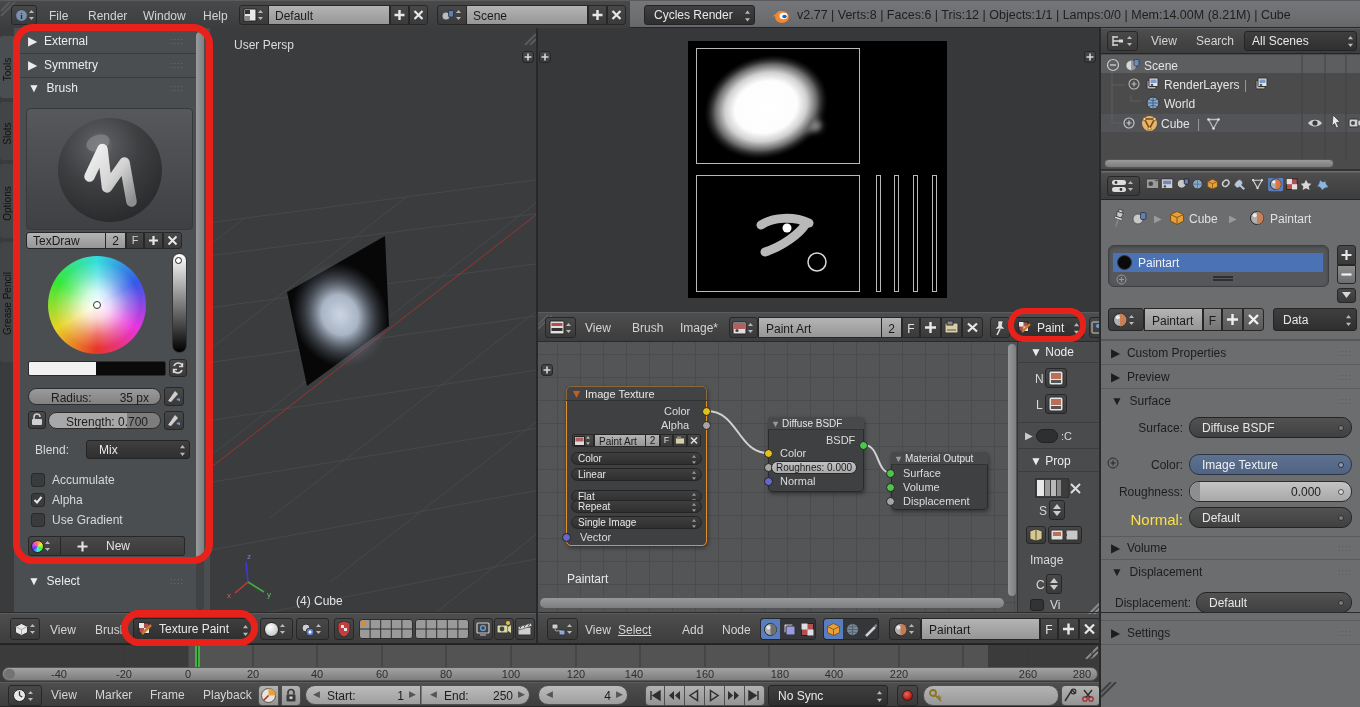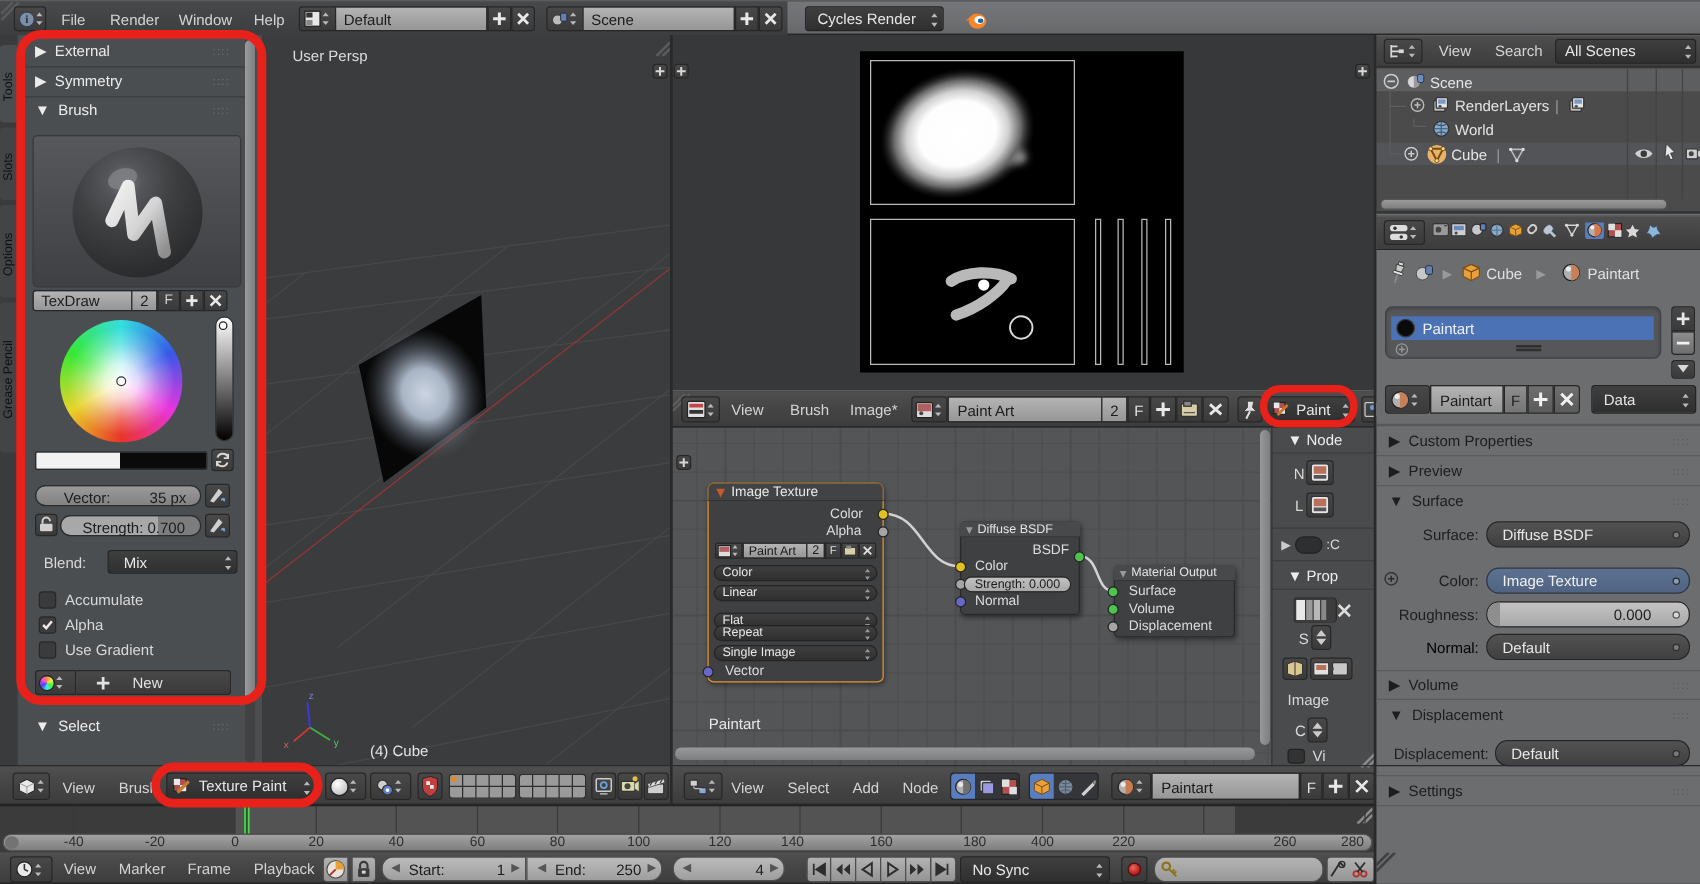--- a/index.html
+++ b/index.html
@@ -95,20 +95,21 @@
           <path d="M3.5 12.5 L6 9.2 L1 9.2 Z" fill="#b9b9b9"></path>
         </svg>
   </div>
 
   <svg class="abs" style="left:770px;top:6px;" width="20" height="17" viewBox="0 0 20 17">
     <path d="M2 10 L9 4 L13 4 L8 8 Z" fill="#f5862c"></path>
     <ellipse cx="12" cy="10" rx="7" ry="6" fill="#f5862c"></ellipse>
     <ellipse cx="13.5" cy="9" rx="4" ry="3.2" fill="#fff"></ellipse>
     <ellipse cx="14.5" cy="9.5" rx="2.2" ry="1.8" fill="#1a66a8"></ellipse>
   </svg>
+  <div class="abs" style="left:797px;top:7px;font-size:12.5px;color:#1e1e1e;">v2.77 | Verts:8 | Faces:6 | Tris:12 | Objects:1/1 | Lamps:0/0 | Mem:14.00M (8.21M) | Cube</div>
 </div>
 
 <div class="abs" id="tabstrip" style="left:0;top:28px;width:14px;height:584px;background:#3a3b3c;overflow:hidden;">
   <div class="abs" style="left:0;top:8px;width:14px;height:62px;background:#4b4e50;border-radius:3px 0 0 3px;"></div>
   <div class="abs" style="left:0;top:74px;width:14px;height:58px;background:#434445;border-radius:3px 0 0 3px;"></div>
   <div class="abs" style="left:0;top:136px;width:14px;height:74px;background:#434445;border-radius:3px 0 0 3px;"></div>
   <div class="abs" style="left:0;top:214px;width:14px;height:120px;background:#434445;border-radius:3px 0 0 3px;"></div>
   <div class="abs" style="left:-23px;top:36px;width:60px;font-size:10px;color:#111;transform:rotate(-90deg);text-align:center;">Tools</div>
   <div class="abs" style="left:-23px;top:100px;width:60px;font-size:10px;color:#111;transform:rotate(-90deg);text-align:center;">Slots</div>
   <div class="abs" style="left:-23px;top:170px;width:60px;font-size:10px;color:#111;transform:rotate(-90deg);text-align:center;">Options</div>
@@ -166,21 +167,21 @@
   <div class="abs" style="left:14px;top:333px;width:138px;height:15px;border:1px solid #2c2c2c;border-radius:2px;background:linear-gradient(90deg,#f2f2f2 0 49%, #0a0a0a 49%);"></div>
   <div class="abs btn" style="left:155px;top:331px;width:18px;height:18px;">
     <svg width="16" height="16" viewBox="0 0 16 16">
           <path d="M4 6 A4.5 4.5 0 0 1 12.5 6 M12 10 A4.5 4.5 0 0 1 3.5 10" stroke="#d8d8d8" stroke-width="1.6" fill="none"></path>
           <path d="M12.5 3 V6.5 H9" stroke="#d8d8d8" stroke-width="1.4" fill="none"></path>
           <path d="M3.5 13 V9.5 H7" stroke="#d8d8d8" stroke-width="1.4" fill="none"></path>
         </svg>
   </div>
 
   <div class="abs" style="left:14px;top:360px;width:133px;height:17px;border-radius:9px;border:1px solid #2c2c2c;background:linear-gradient(180deg,#9a9a9a,#828282);color:#1c1c1c;font-size:12px;">
-    <span class="abs" style="left:22px;top:2px;">Vector:</span>
+    <span class="abs" style="left:22px;top:2px;">Radius:</span>
         <span class="abs" style="right:11px;top:2px;">35 px</span>
   </div>
   <div class="abs btn" style="left:150px;top:359px;width:20px;height:19px;">
     <svg width="18" height="17" viewBox="0 0 18 17">
           <path d="M3 13 L10 3 L13 6 L6 14 Z" fill="#cfcfcf"></path>
           <path d="M12 12 C14 10 15 11 14 13" stroke="#7ea0d8" stroke-width="1.5" fill="none"></path>
         </svg>
   </div>
 
   <div class="abs btn" style="left:14px;top:383px;width:18px;height:18px;">
@@ -493,21 +494,21 @@
   <div class="abs" style="left:230px;top:75px;width:96px;height:13px;background:#47494b;border-bottom:1px solid #333;border-radius:3px 3px 0 0;"></div>
   <svg class="abs" style="left:234px;top:79px;" width="7" height="7" viewBox="0 0 9 9">
         <path d="M1 1 H8 L4.5 8 Z" fill="#999"></path>
       </svg>
   <div class="abs" style="left:244px;top:76px;font-size:10px;color:#e4e4e4;">Diffuse BSDF</div>
   <div class="abs" style="left:288px;top:92px;font-size:11px;color:#dcdcdc;">BSDF</div>
   <div class="abs" style="left:321px;top:99px;width:9px;height:9px;border-radius:50%;background:#4ec44e;border:1px solid #222;"></div>
   <div class="abs" style="left:226px;top:107px;width:9px;height:9px;border-radius:50%;background:#e0c11e;border:1px solid #222;"></div>
   <div class="abs" style="left:242px;top:105px;font-size:11px;color:#dcdcdc;">Color</div>
   <div class="abs" style="left:226px;top:121px;width:9px;height:9px;border-radius:50%;background:#a5a5a5;border:1px solid #222;"></div>
-  <div class="abs" style="left:233px;top:119px;width:86px;height:13px;border-radius:7px;background:linear-gradient(180deg,#c2c2c2,#a8a8a8);border:1px solid #282828;font-size:10px;color:#1c1c1c;text-align:center;">Strength: 0.000</div>
+  <div class="abs" style="left:233px;top:119px;width:86px;height:13px;border-radius:7px;background:linear-gradient(180deg,#c2c2c2,#a8a8a8);border:1px solid #282828;font-size:10px;color:#1c1c1c;text-align:center;">Roughnes: 0.000</div>
   <div class="abs" style="left:226px;top:135px;width:9px;height:9px;border-radius:50%;background:#6668c8;border:1px solid #222;"></div>
   <div class="abs" style="left:242px;top:133px;font-size:11px;color:#dcdcdc;">Normal</div>
 
   <div class="abs" style="left:353px;top:110px;width:97px;height:58px;background:rgba(62,63,65,0.95);border:1px solid #2a2a2a;border-radius:4px;box-shadow:1px 2px 4px rgba(0,0,0,0.4);"></div>
   <div class="abs" style="left:353px;top:110px;width:97px;height:13px;background:#47494b;border-bottom:1px solid #333;border-radius:3px 3px 0 0;"></div>
   <svg class="abs" style="left:357px;top:114px;" width="7" height="7" viewBox="0 0 9 9">
         <path d="M1 1 H8 L4.5 8 Z" fill="#999"></path>
       </svg>
   <div class="abs" style="left:367px;top:111px;font-size:10px;color:#e4e4e4;">Material Output</div>
   <div class="abs" style="left:348px;top:127px;width:9px;height:9px;border-radius:50%;background:#4ec44e;border:1px solid #222;"></div>
@@ -685,21 +686,21 @@
           <rect x="1" y="2" width="6" height="5" rx="1" fill="#cfcfcf" stroke="#333"></rect>
           <rect x="8" y="8" width="6" height="5" rx="1" fill="#8aa8d8" stroke="#333"></rect>
           <path d="M4 7 C4 11 8 7 11 10" stroke="#bbb" fill="none"></path>
         </svg>
     <svg width="7" height="14" viewBox="0 0 7 14">
           <path d="M3.5 2 L6 5 L1 5 Z" fill="#b9b9b9"></path>
           <path d="M3.5 12 L6 9 L1 9 Z" fill="#b9b9b9"></path>
         </svg>
   </div>
   <div class="abs mtxt" style="left:47px;top:9px;">View</div>
-  <div class="abs mtxt" style="left:92px;top:9px;">Select</div>
+  <div class="abs mtxt" style="left:80px;top:9px;text-decoration:underline;">Select</div>
   <div class="abs mtxt" style="left:144px;top:9px;">Add</div>
   <div class="abs mtxt" style="left:184px;top:9px;">Node</div>
   <div class="abs" style="left:222px;top:4px;width:56px;height:22px;border-radius:3px;background:#35363a;border:1px solid #26272a;">
     <div class="abs" style="left:0;top:0;width:19px;height:20px;background:#597ec0;border-radius:3px 0 0 3px;"></div>
     <svg class="abs" style="left:2px;top:3px;" width="15" height="15" viewBox="0 0 15 15">
           <circle cx="7.5" cy="7.5" r="6" fill="#b0b0b0" stroke="#222"></circle>
           <path d="M7.5 1.5 A6 6 0 0 1 7.5 13.5 Z" fill="#707070"></path>
           <circle cx="5.5" cy="5.5" r="2" fill="#e8e8e8"></circle>
         </svg>
     <svg class="abs" style="left:21px;top:3px;" width="15" height="15" viewBox="0 0 15 15">
@@ -1159,21 +1160,21 @@
   <div class="abs" style="left:14px;top:288px;width:68px;text-align:right;font-size:12px;color:#1e1e1e;">Color:</div>
   <div class="abs" style="left:88px;top:284px;width:163px;height:21px;border-radius:10px;font-size:12px;padding:3px 0 0 12px;background:linear-gradient(180deg,#5d7191,#506383);border:1px solid #2c3444;color:#f0f0f0;">Image Texture
     <div class="abs" style="right:7px;top:7px;width:6px;height:6px;border-radius:50%;background:#8a9ab8;border:1px solid #2e2e2e;"></div>
   </div>
   <div class="abs" style="left:14px;top:315px;width:68px;text-align:right;font-size:12px;color:#1e1e1e;">Roughness:</div>
   <div class="abs" style="left:88px;top:311px;width:163px;height:21px;border-radius:10px;font-size:12px;background:linear-gradient(180deg,#c4c4c4,#a8a8a8);border:1px solid #2c2c2c;color:#1c1c1c;">
     <span class="abs" style="right:30px;top:3px;">0.000</span>
     <div class="abs" style="right:7px;top:7px;width:6px;height:6px;border-radius:50%;background:#d8d8d8;border:1px solid #555;"></div>
     <div class="abs" style="left:0;top:0;width:10px;height:19px;border-radius:10px 0 0 10px;background:#8e8e8e;"></div>
   </div>
-  <div class="abs" style="left:14px;top:341px;width:68px;text-align:right;font-size:12px;color:#000000;">Normal:</div>
+  <div class="abs" style="left:14px;top:341px;width:68px;text-align:right;font-size:15px;color:#fde047;">Normal:</div>
   <div class="abs ddark" style="left:88px;top:337px;width:163px;height:21px;border-radius:10px;font-size:12px;padding:3px 0 0 12px;background:linear-gradient(180deg,#525252,#404040);">Default
     <div class="abs" style="right:7px;top:7px;width:6px;height:6px;border-radius:50%;background:#7a7a7a;border:1px solid #2e2e2e;"></div>
   </div>
   <div class="abs" style="left:0;top:366px;width:259px;height:1px;background:#595b5d;"></div>
   <div class="abs panelhdr-dark" style="left:10px;top:371px;">▶&nbsp; Volume</div>
   <div class="abs grip-dark" style="left:237px;top:373px;">::::</div>
   <div class="abs" style="left:0;top:389px;width:259px;height:1px;background:#595b5d;"></div>
   <div class="abs panelhdr-dark" style="left:10px;top:395px;">▼&nbsp; Displacement</div>
   <div class="abs grip-dark" style="left:237px;top:397px;">::::</div>
   <div class="abs" style="left:14px;top:426px;font-size:12px;color:#1e1e1e;">Displacement:</div>

